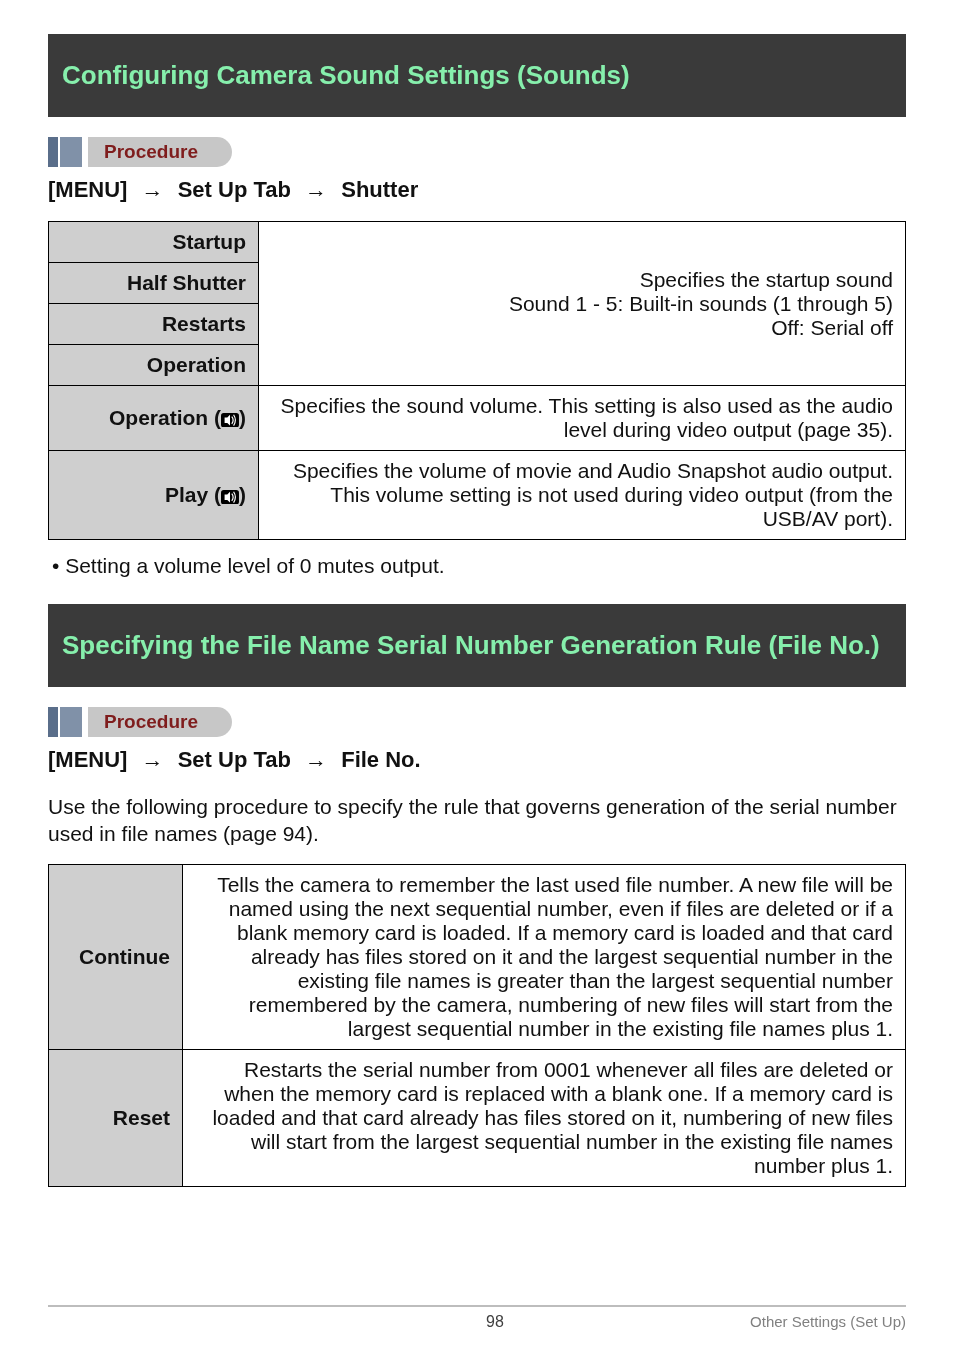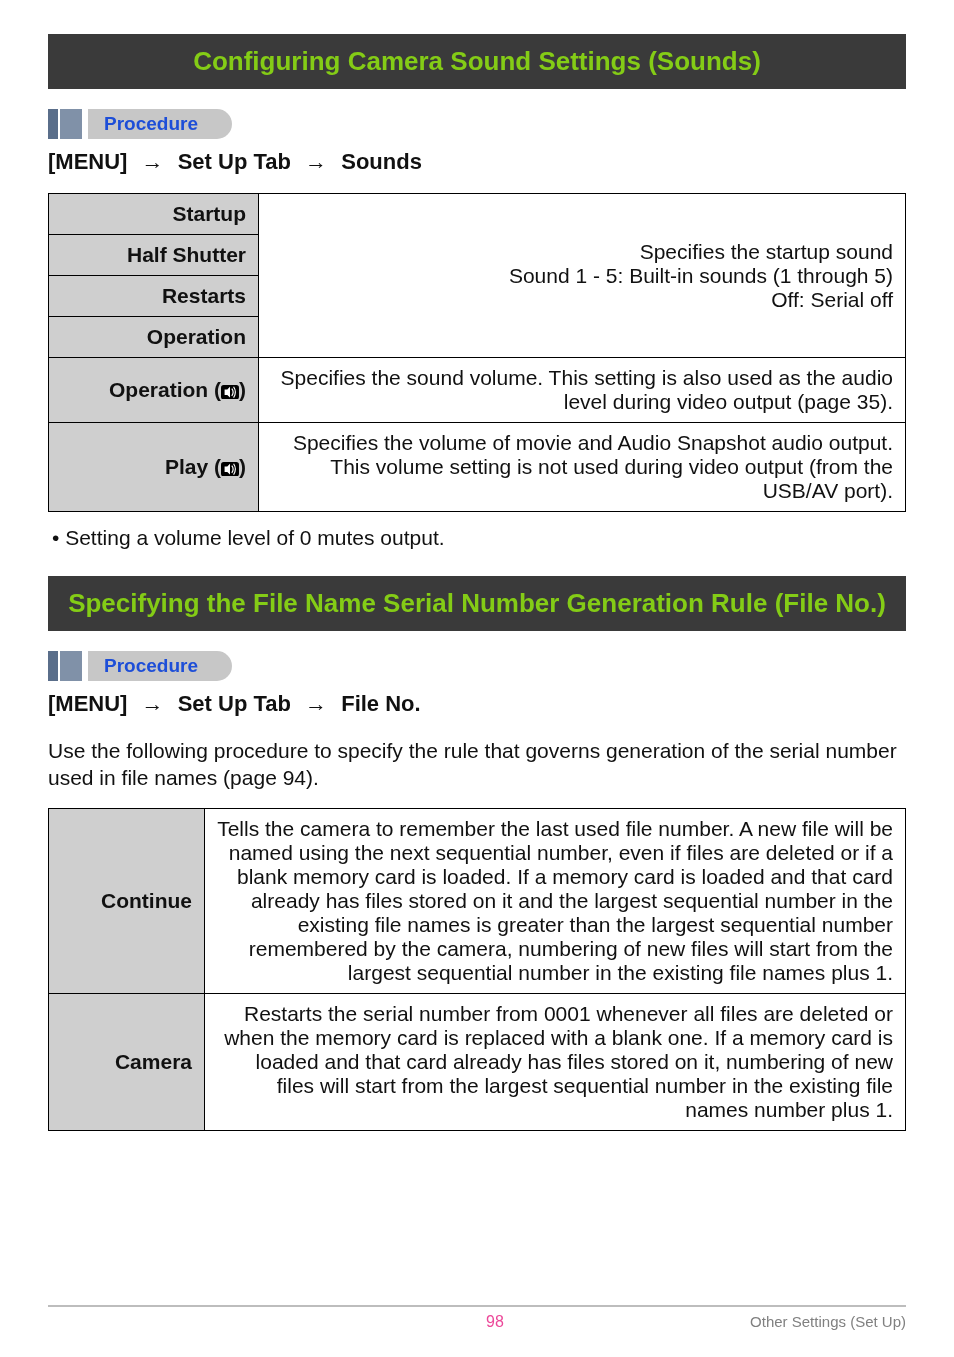--- a/index.html
+++ b/index.html
@@ -23,26 +23,25 @@
     font-family:Arial,Helvetica,sans-serif;
     color:var(--body-text);
     position:relative;
   }
   .page{
     padding:34px 48px 0 48px;
   }
 
   .dark-heading{
     background:var(--dark-header);
-    color:#84cc16;
+    color:#86efac;
     font-size:26px;
     font-weight:bold;
-    padding:12px 14px;
+    padding:26px 14px;
     margin:0 0 20px 0;
-    text-align:center;
   }
 
   .proc-row{
     display:flex;
     align-items:center;
     margin:0 0 10px 0;
   }
   .blue-bar-narrow{
     width:10px;
     height:30px;
@@ -55,21 +54,21 @@
     margin-left:2px;
     position:relative;
   }
   .proc-pill{
     margin-left:6px;
     height:30px;
     display:flex;
     align-items:center;
     padding:0 34px 0 16px;
     background:#c7c7c7;
-    color:#1d4ed8;
+    color:#7f1d1d;
     font-weight:bold;
     font-size:19px;
     border-top-right-radius:15px;
     border-bottom-right-radius:15px;
   }
 
   .menu-line{
     font-size:22px;
     font-weight:bold;
     margin:10px 0 18px 0;
@@ -90,21 +89,21 @@
     padding:8px 12px;
     text-align:right;
     font-size:21px;
     vertical-align:middle;
   }
   table.spec th{
     background:var(--cell-grey);
     font-weight:bold;
   }
   .col-key-narrow{width:210px}
-  .col-key-wide{width:156px}
+  .col-key-wide{width:134px}
 
   .speaker-icon{
     display:inline-block;
     width:18px;height:14px;
     vertical-align:-2px;
   }
   .speaker-icon svg{display:block}
 
   .bullet-line{
     font-size:21px;
@@ -126,21 +125,21 @@
   }
   .footer-row{
     display:flex;
     justify-content:center;
     align-items:baseline;
     position:relative;
     font-size:15px;
     color:#666;
   }
   .footer-page{
-    font-size:16px;color:#ec4899;margin-left:36px;
+    font-size:16px;color:#404040;margin-left:36px;
   }
   .footer-section{
     position:absolute;right:0;top:0;
     color:var(--footer-grey);
     text-align:center;
   }
 </style>
 </head>
 <body>
 
@@ -152,21 +151,21 @@
     <div class="blue-bar-narrow"></div>
     <div class="blue-bar-wide"></div>
     <div class="proc-pill">Procedure</div>
   </div>
 
   <div class="menu-line">
     <span>[MENU]</span>
     <span class="arrow">→</span>
     <span>Set Up Tab</span>
     <span class="arrow">→</span>
-    <span>Sounds</span>
+    <span>Shutter</span>
   </div>
 
   <table class="spec">
     <tbody>
         <tr>
       <th class="col-key-narrow">Startup</th>
       <td rowspan="4">
         <div>Specifies the startup sound</div>
         <div>Sound 1 - 5: Built-in sounds (1 through 5)</div>
         <div>Off: Serial off</div>
@@ -230,21 +229,21 @@
 
   <div class="para">Use the following procedure to specify the rule that governs generation of the serial number used in file names (page 94).</div>
 
   <table class="spec">
     <tbody>
         <tr>
       <th class="col-key-wide">Continue</th>
       <td>Tells the camera to remember the last used file number. A new file will be named using the next sequential number, even if files are deleted or if a blank memory card is loaded. If a memory card is loaded and that card already has files stored on it and the largest sequential number in the existing file names is greater than the largest sequential number remembered by the camera, numbering of new files will start from the largest sequential number in the existing file names plus 1.</td>
     </tr>
     <tr>
-      <th>Camera</th>
+      <th>Reset</th>
       <td>Restarts the serial number from 0001 whenever all files are deleted or when the memory card is replaced with a blank one. If a memory card is loaded and that card already has files stored on it, numbering of new files will start from the largest sequential number in the existing file names number plus 1.</td>
     </tr>
   </tbody>
     </table>
 
 </div>
 
 <div class="footer">
   <div class="footer-rule"></div>
   <div class="footer-row">

